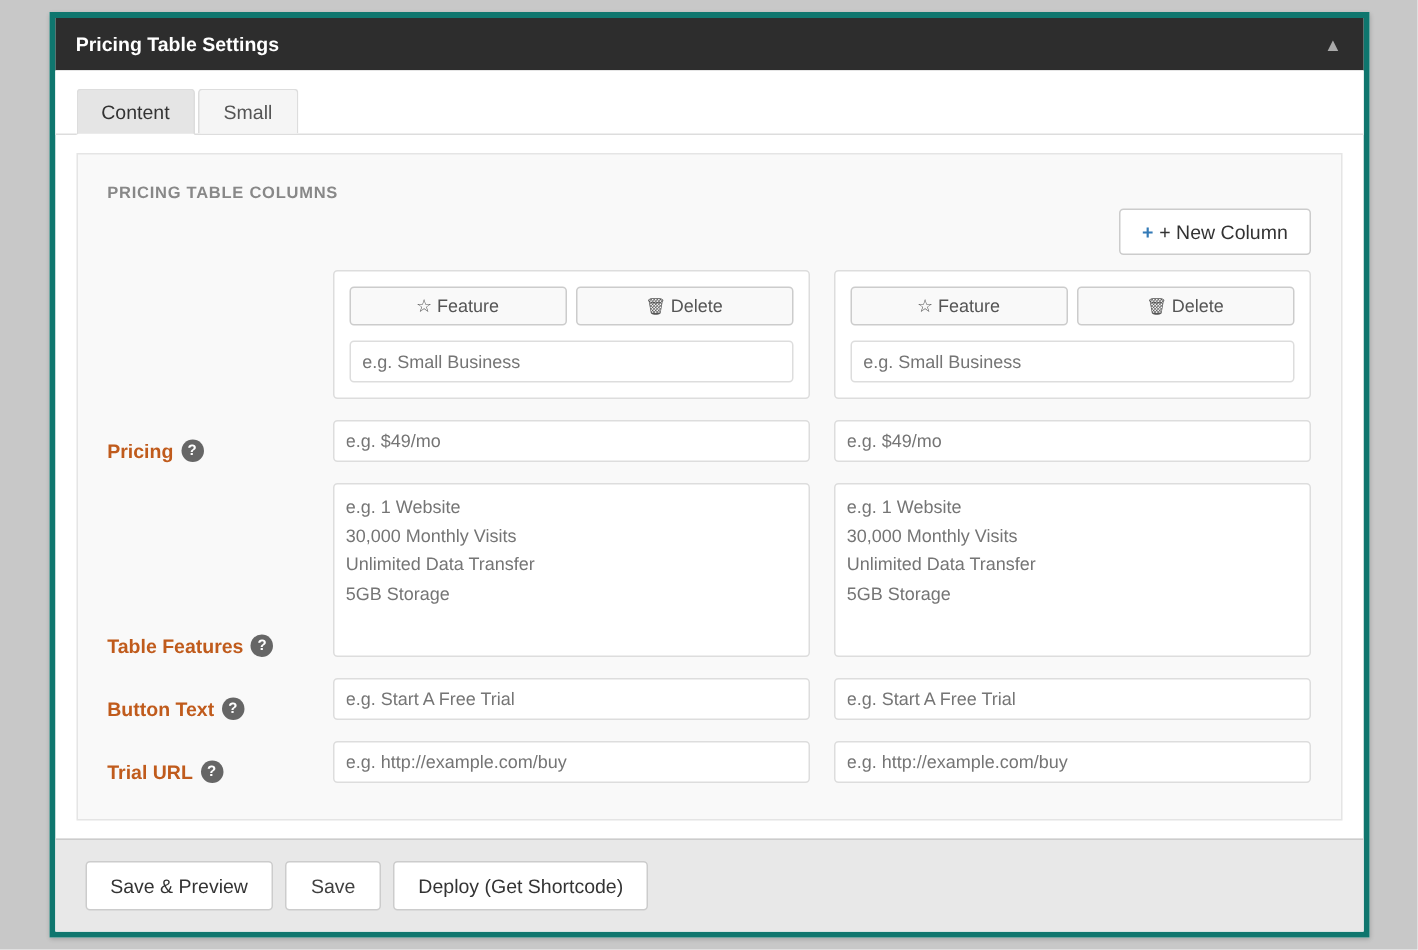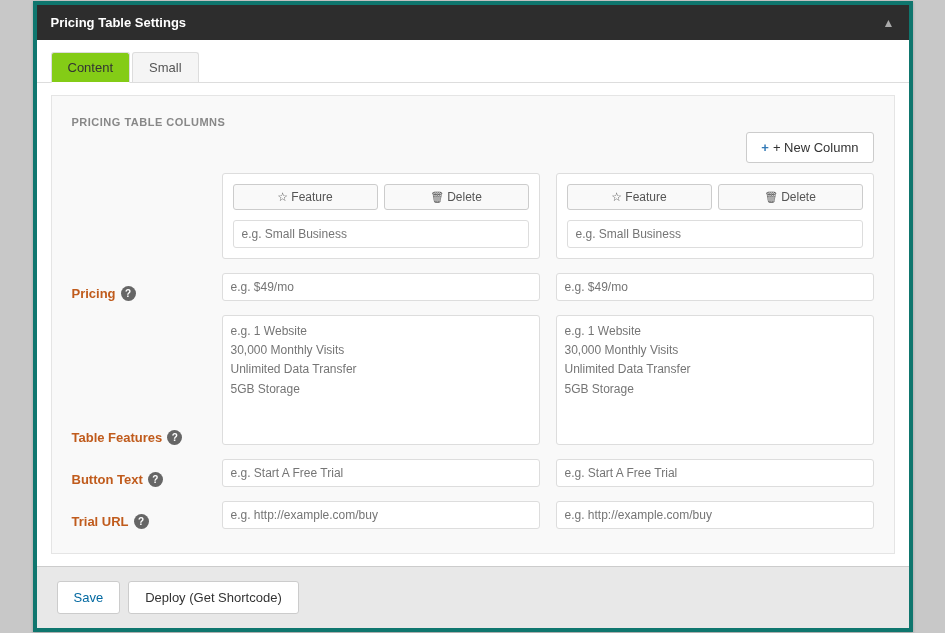--- a/index.html
+++ b/index.html
@@ -49,21 +49,21 @@
       border: 1px solid #ddd;
       border-bottom: none;
       cursor: pointer;
       font-size: 13px;
       background: #f5f5f5;
       color: #555;
       margin-right: 2px;
       border-radius: 3px 3px 0 0;
     }
     .tab.active {
-      background: #84cc16;
+      background: #e5e5e5;
       color: #333;
       border-bottom: 1px solid #fff;
       margin-bottom: -1px;
       z-index: 1;
       position: relative;
     }
     
     .content-area {
       padding: 20px 20px 10px 20px;
       background: #f9f9f9;
@@ -153,21 +153,21 @@
       width: 100%;
       padding: 6px 8px;
       border: 1px solid #ddd;
       border-radius: 3px;
       font-size: 12px;
       color: #aaa;
       background: #fff;
       font-family: Arial, sans-serif;
     }
     .col-textarea {
-      height: 130px;
+      height: 116px;
       resize: none;
       line-height: 1.6;
     }
     
     .footer-bar {
       background: #e8e8e8;
       border-top: 1px solid #ccc;
       padding: 14px 20px;
       display: flex;
       gap: 8px;
@@ -182,21 +182,21 @@
       border-radius: 3px;
       color: #333;
     }
     .btn-save {
       background: #fff;
       border: 1px solid #ccc;
       padding: 8px 16px;
       font-size: 13px;
       cursor: pointer;
       border-radius: 3px;
-      color: #0369a1;
+      color: #404040;
     }
     .btn-deploy {
       background: #fff;
       border: 1px solid #ccc;
       padding: 8px 16px;
       font-size: 13px;
       cursor: pointer;
       border-radius: 3px;
       color: #333;
     }
@@ -314,18 +314,19 @@
           <div class="columns-area">
             <input class="col-input" type="text" placeholder="e.g. http://example.com/buy" style="">
             <input class="col-input" type="text" placeholder="e.g. http://example.com/buy" style="">
           </div>
         </div>
 
       </div>
     </div>
 
     <div class="footer-bar">
+      <button class="btn-save-preview">Save &amp; Preview</button>
       <button class="btn-save">Save</button>
       <button class="btn-deploy">Deploy (Get Shortcode)</button>
     </div>
 
   </div>
 </div>
 
 </body></html>

